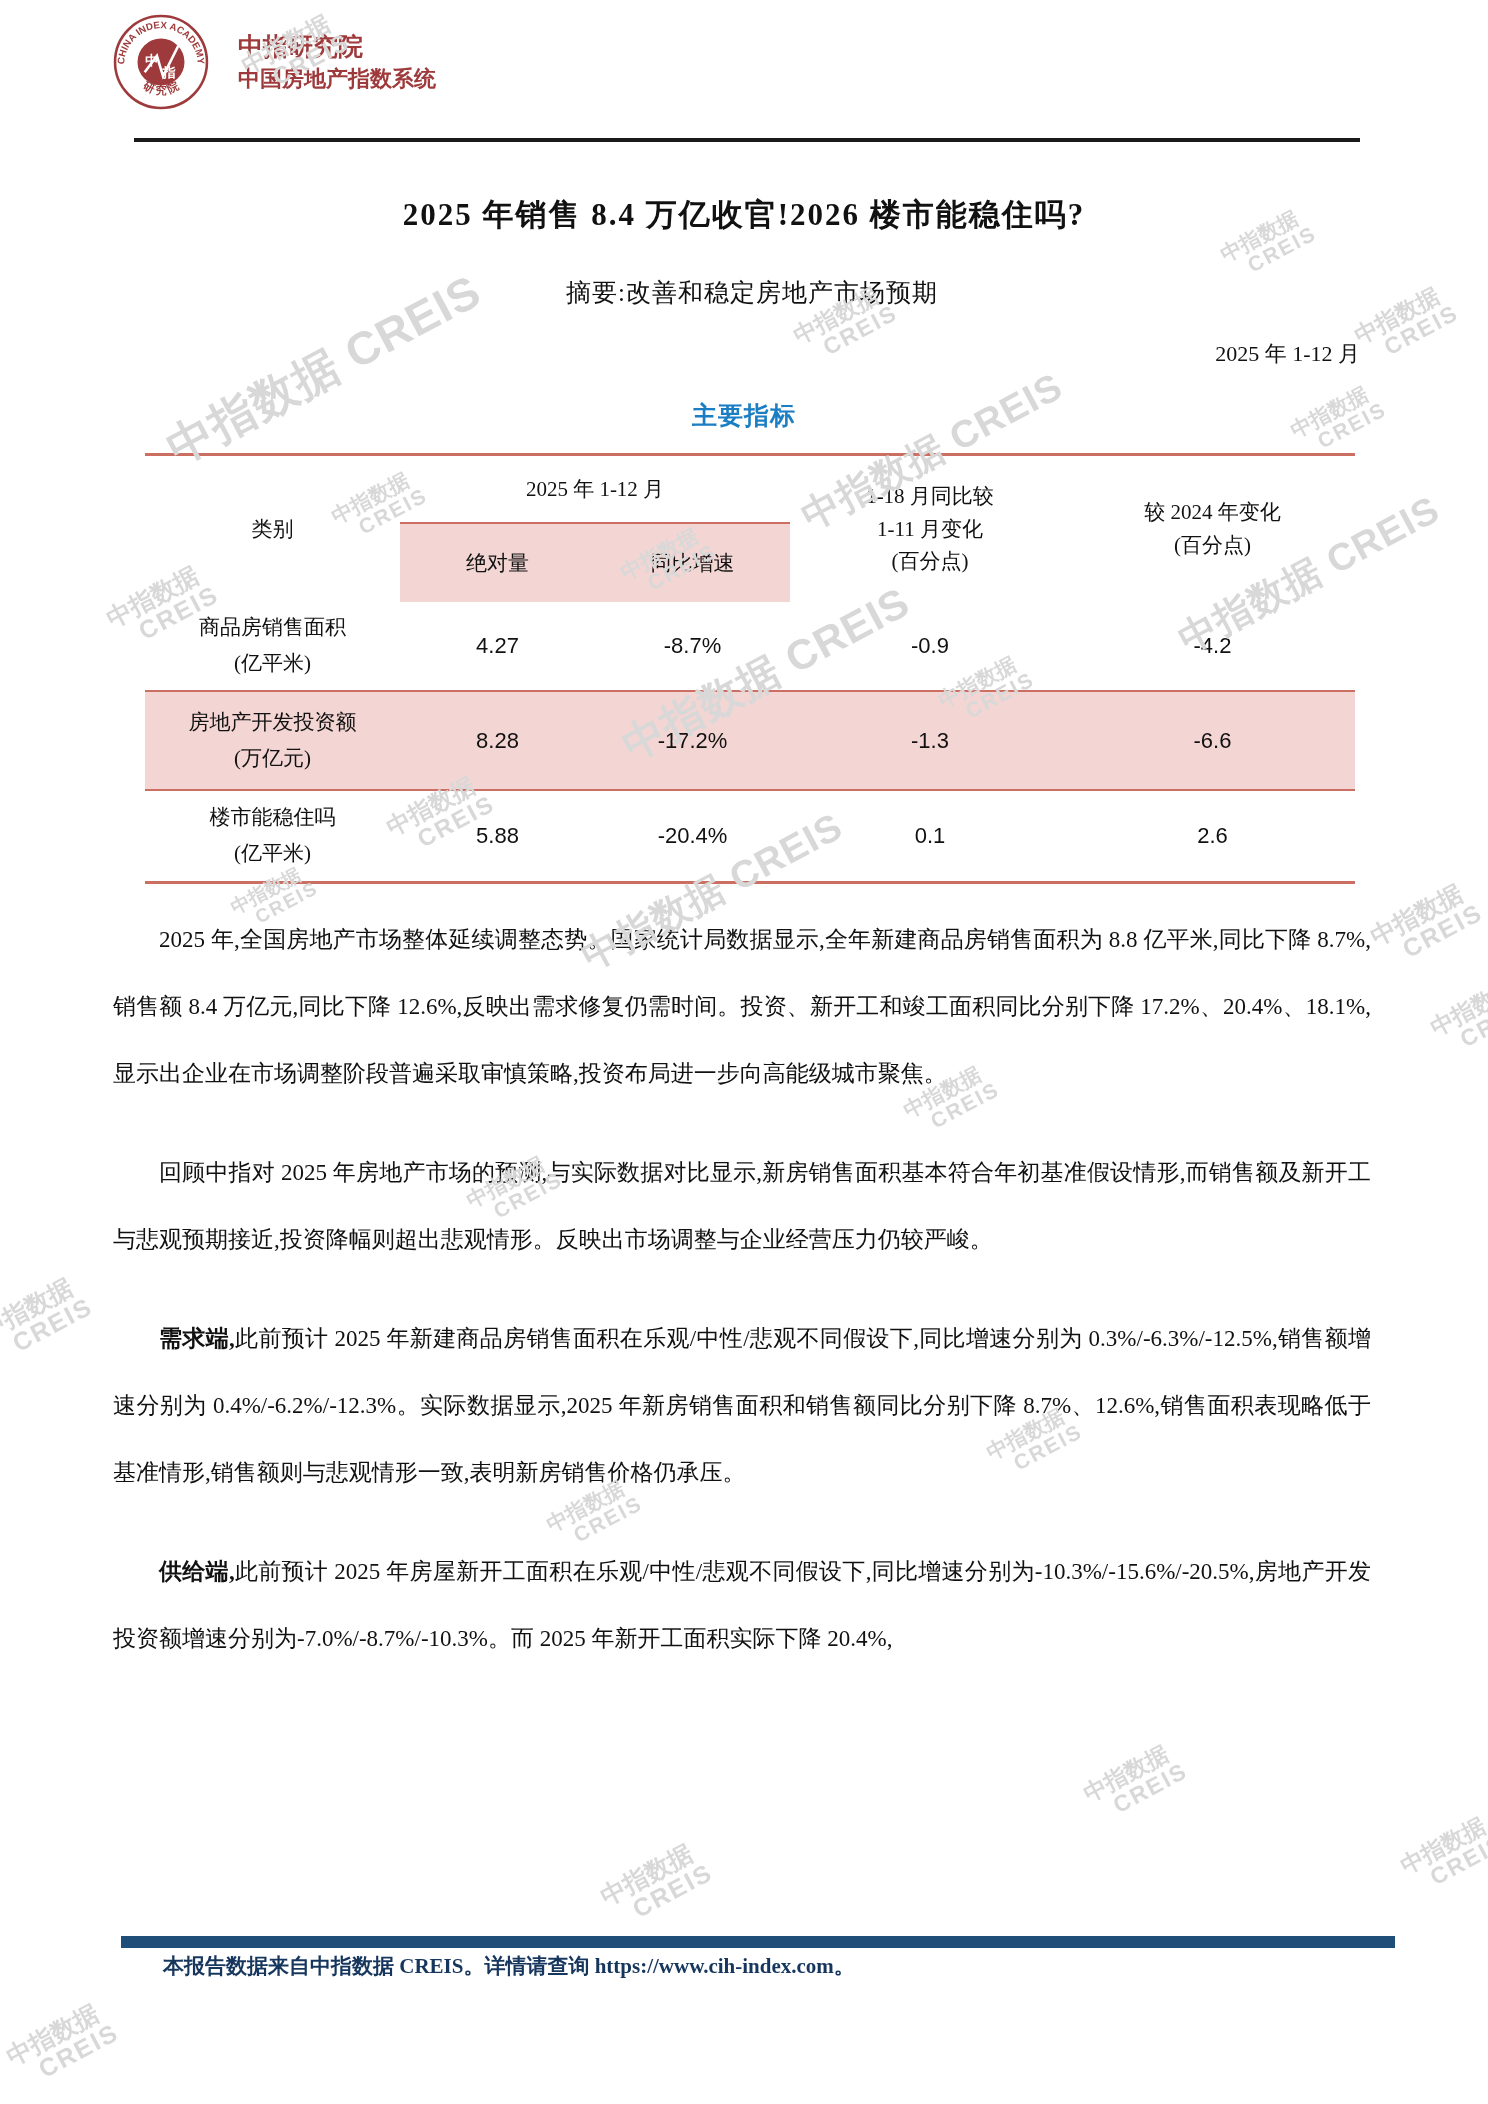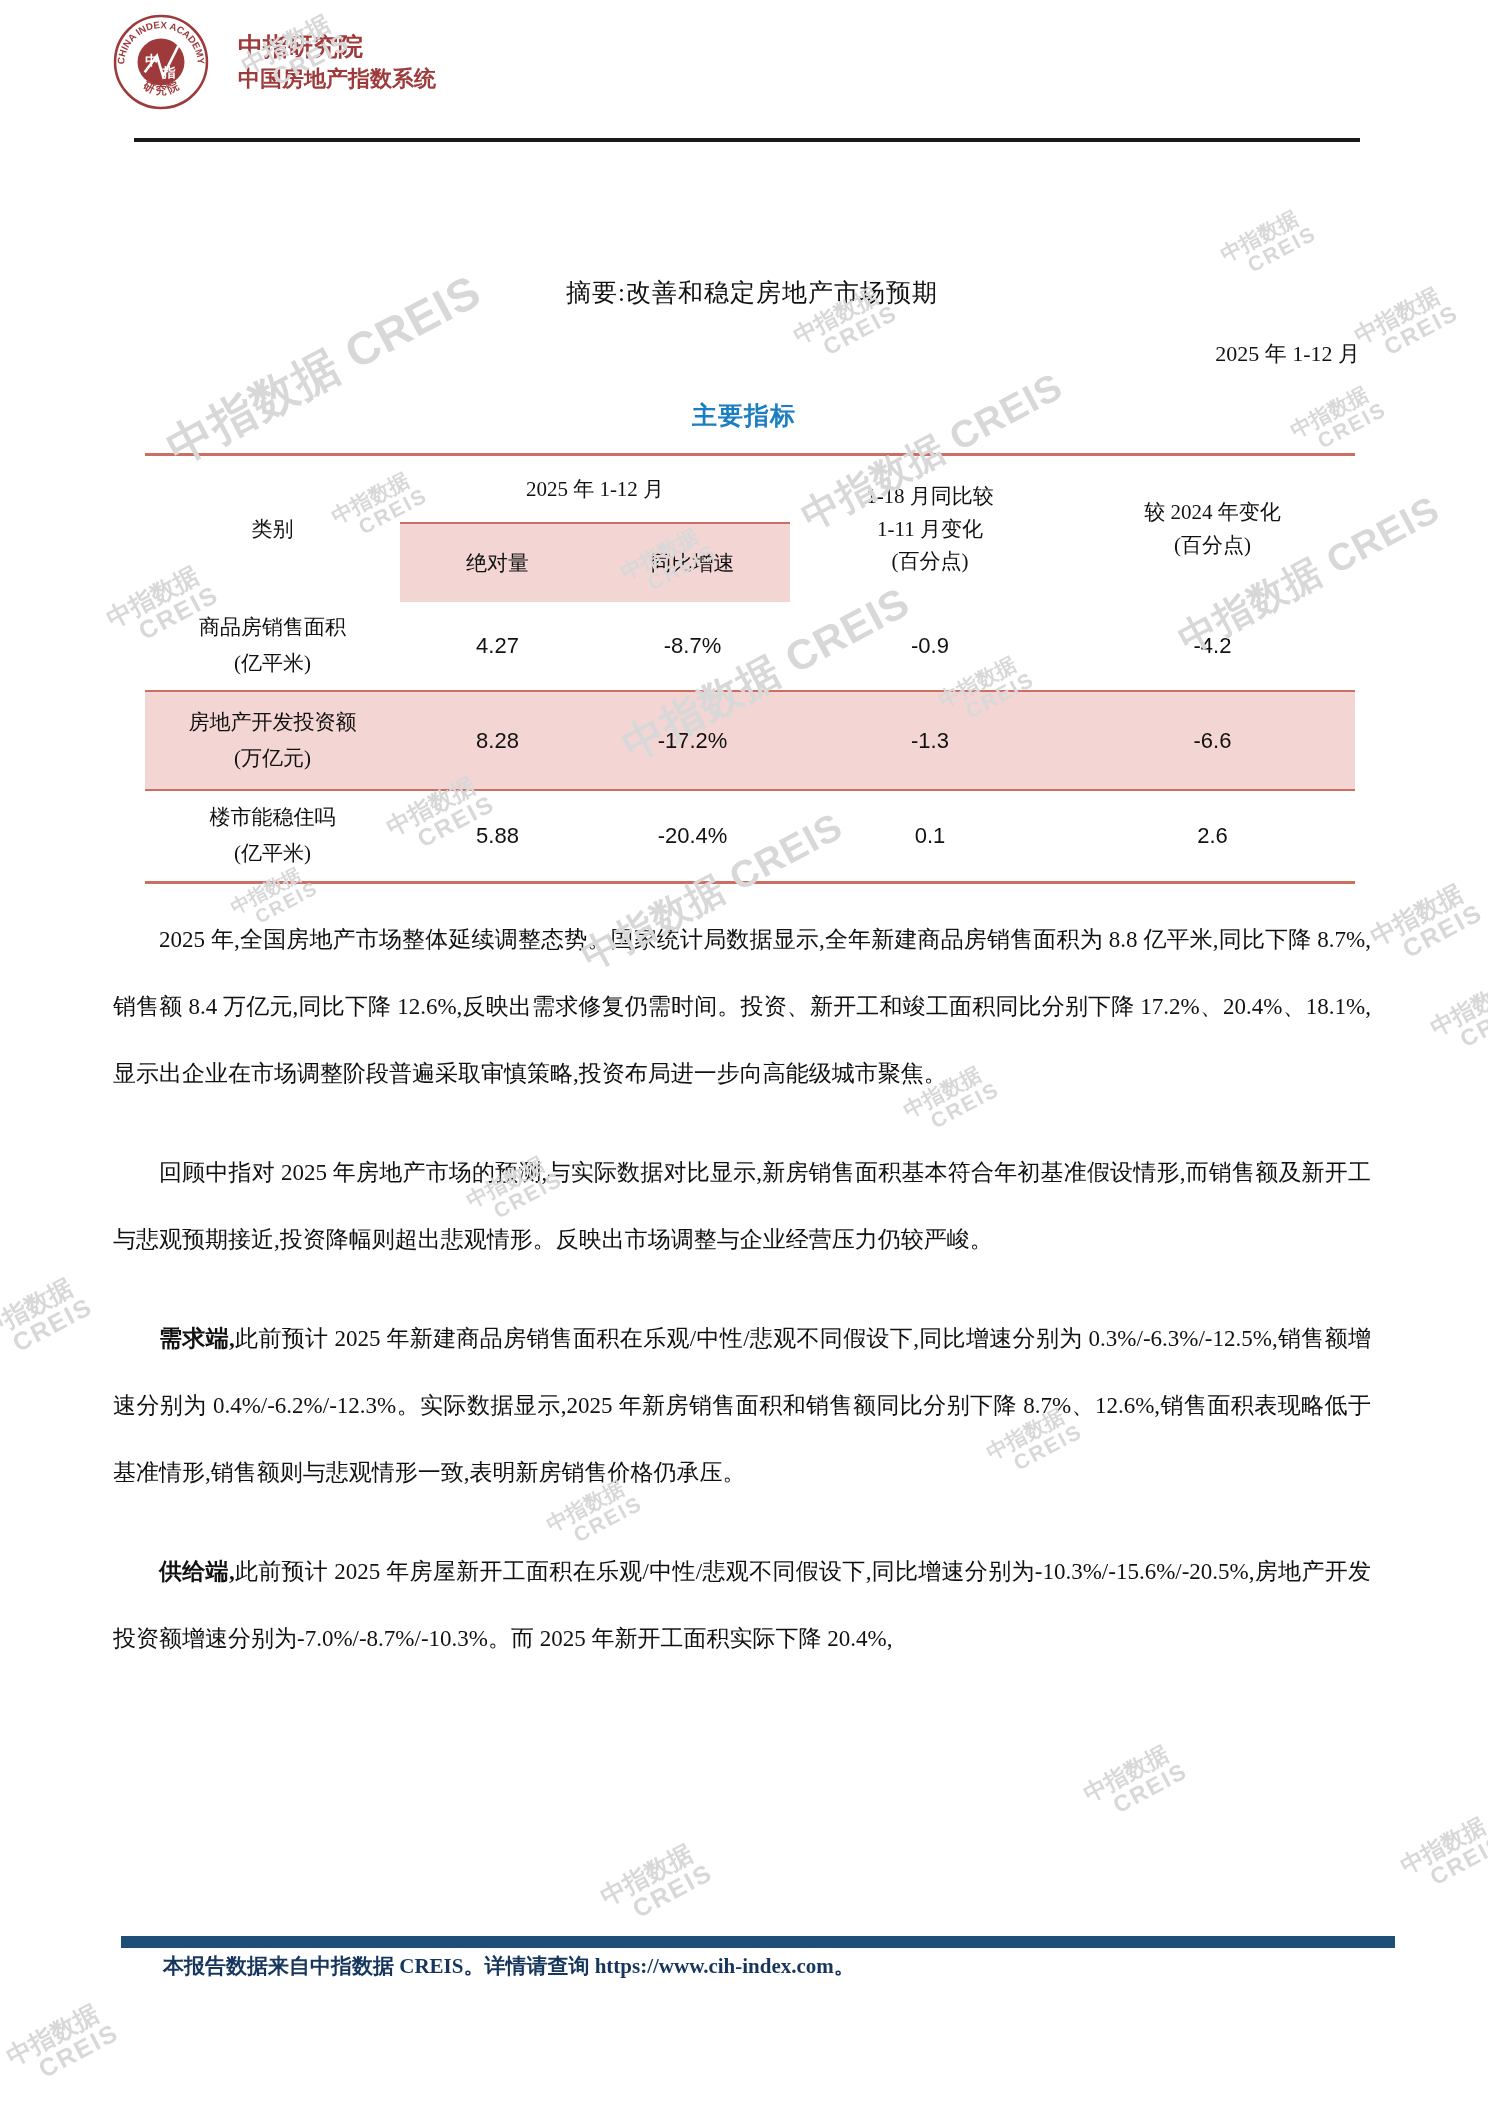--- a/index.html
+++ b/index.html
@@ -197,20 +197,21 @@
         <text x="38" y="50" font-size="13" font-weight="bold" fill="#ffffff" text-anchor="middle">中</text>
         <text x="55" y="62" font-size="13" font-weight="bold" fill="#ffffff" text-anchor="middle">指</text>
       </svg>
     </div>
     <div class="brand-text">
       <div class="brand-line1">中指研究院</div>
       <div class="brand-line2">中国房地产指数系统</div>
     </div>
     <div class="header-rule"></div>
 
+    <div class="doc-title">2025 年销售 8.4 万亿收官!2026 楼市能稳住吗?</div>
     <div class="doc-subtitle">摘要:改善和稳定房地产市场预期</div>
     <div class="date-note">2025 年 1-12 月</div>
     <div class="table-title">主要指标</div>
 
     <table class="main-table">
       <colgroup>
         <col style="width:255px">
           <col style="width:195px">
           <col style="width:195px">
           <col style="width:280px">

